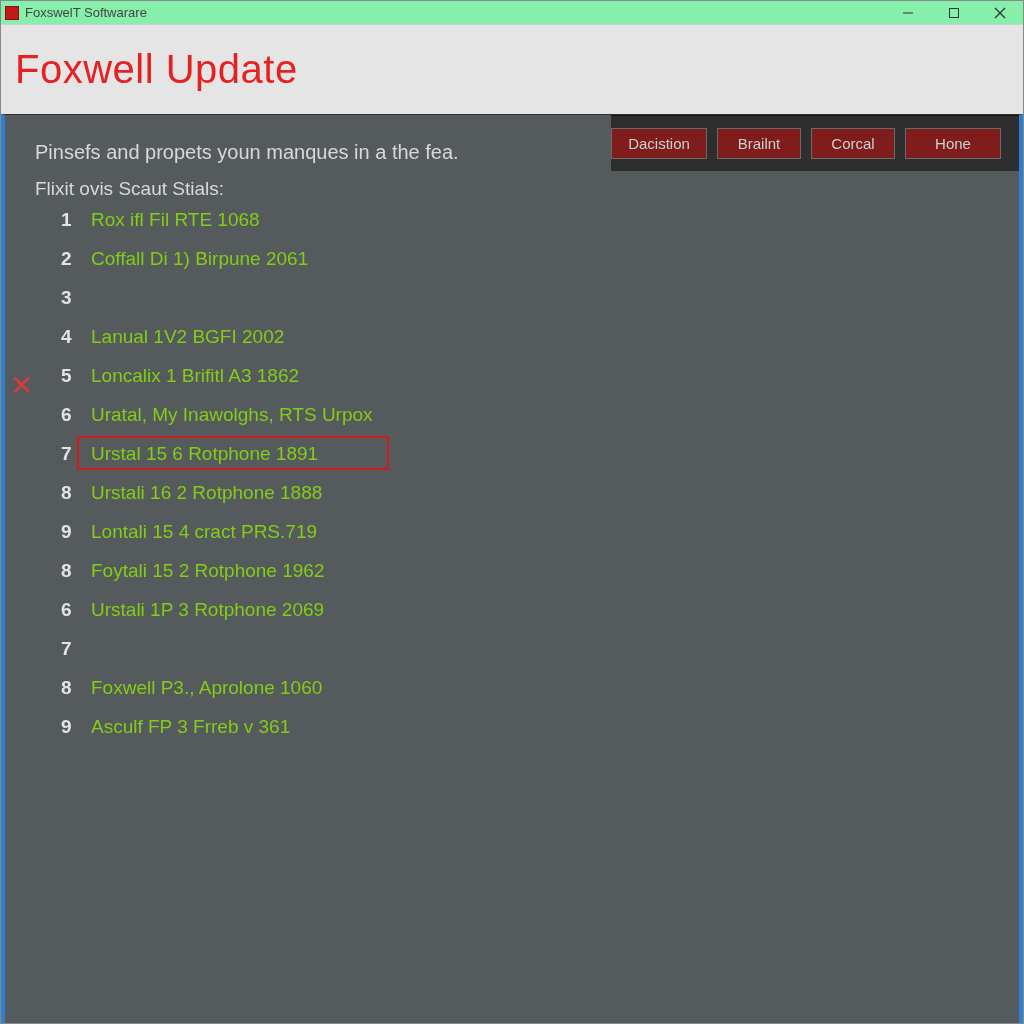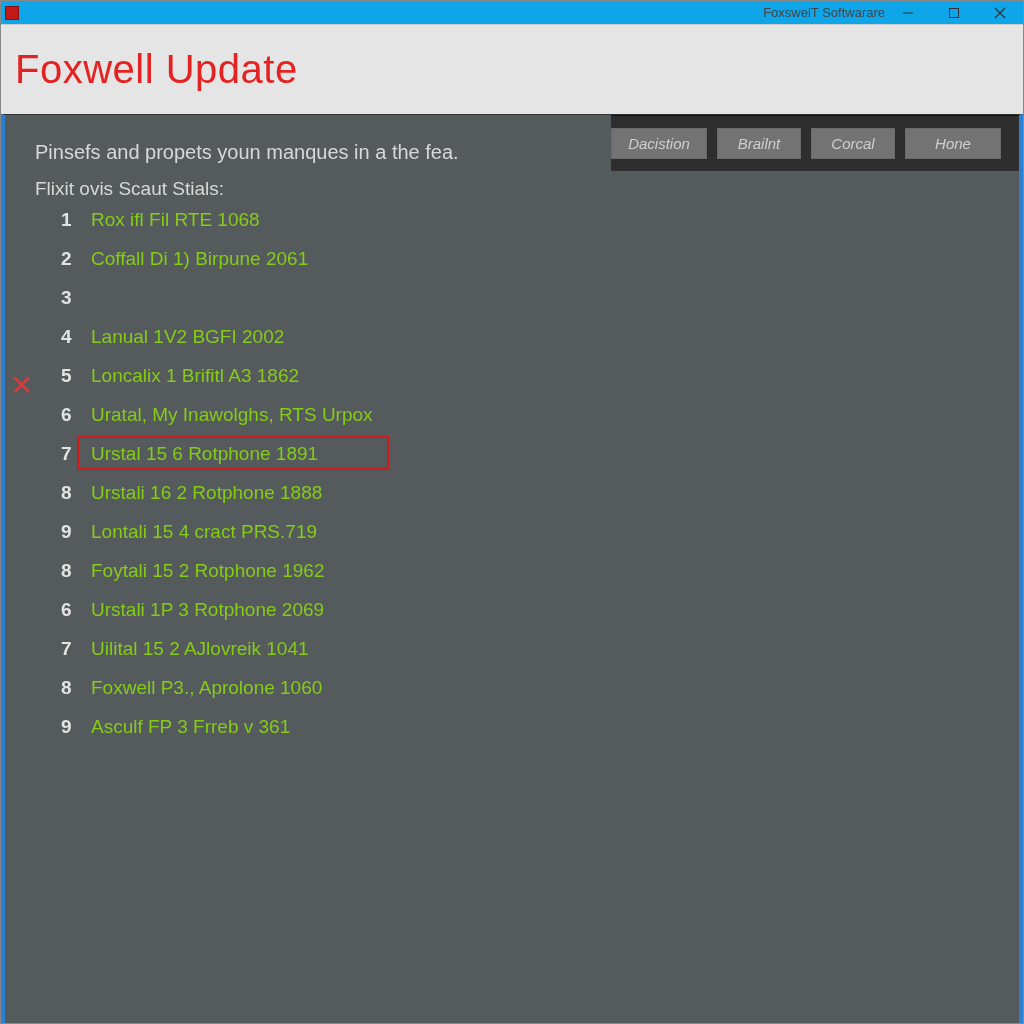--- a/index.html
+++ b/index.html
@@ -12,26 +12,25 @@
     }
     .window {
       width: 1024px;
       height: 1024px;
       display: flex;
       flex-direction: column;
       border: 1px solid #888;
     }
     .titlebar {
       height: 24px;
-      background: #0ea5e9;
+      background: #86efac;
       display: flex;
       align-items: center;
       padding: 0 0 0 4px;
       border-bottom: 1px solid #ccc;
-      text-align: right;
     }
     .titlebar-icon {
       width: 14px;
       height: 14px;
       background: #c21818;
       border: 1px solid #8a0f0f;
       margin-right: 6px;
     }
     .titlebar-title {
       font-size: 13px;
@@ -135,29 +134,28 @@
       background: #2e2e2e;
       height: 56px;
       display: flex;
       align-items: center;
       justify-content: flex-end;
       padding-right: 18px;
       gap: 10px;
       border-top: 1px solid #111;
     }
     .btn {
-      background: #737373;
+      background: #7f1d1d;
       border: 1px solid #6a6a6a;
       color: #cfcfcf;
       font-size: 15px;
       padding: 6px 0;
       width: 84px;
       text-align: center;
       cursor: pointer;
-      font-style: italic;
     }
     .btn.wide { width: 96px; }
   </style>
 </head>
 <body>
 
 <div class="window">
 
   <div class="titlebar">
     <div class="titlebar-icon"></div>
@@ -231,21 +229,20 @@
           <div class="row">
             <div class="row-num">8</div>
             <div class="row-label">Foytali 15 2 Rotphone 1962</div>
           </div>
           <div class="row">
             <div class="row-num">6</div>
             <div class="row-label">Urstali 1P 3 Rotphone 2069</div>
           </div>
           <div class="row">
             <div class="row-num">7</div>
-            <div class="row-label">Uilital 15 2 AJlovreik 1041</div>
           </div>
           <div class="row">
             <div class="row-num">8</div>
             <div class="row-label">Foxwell P3., Aprolone 1060</div>
           </div>
           <div class="row">
             <div class="row-num">9</div>
             <div class="row-label">Asculf FP 3 Frreb v 361</div>
           </div>
         </div>

